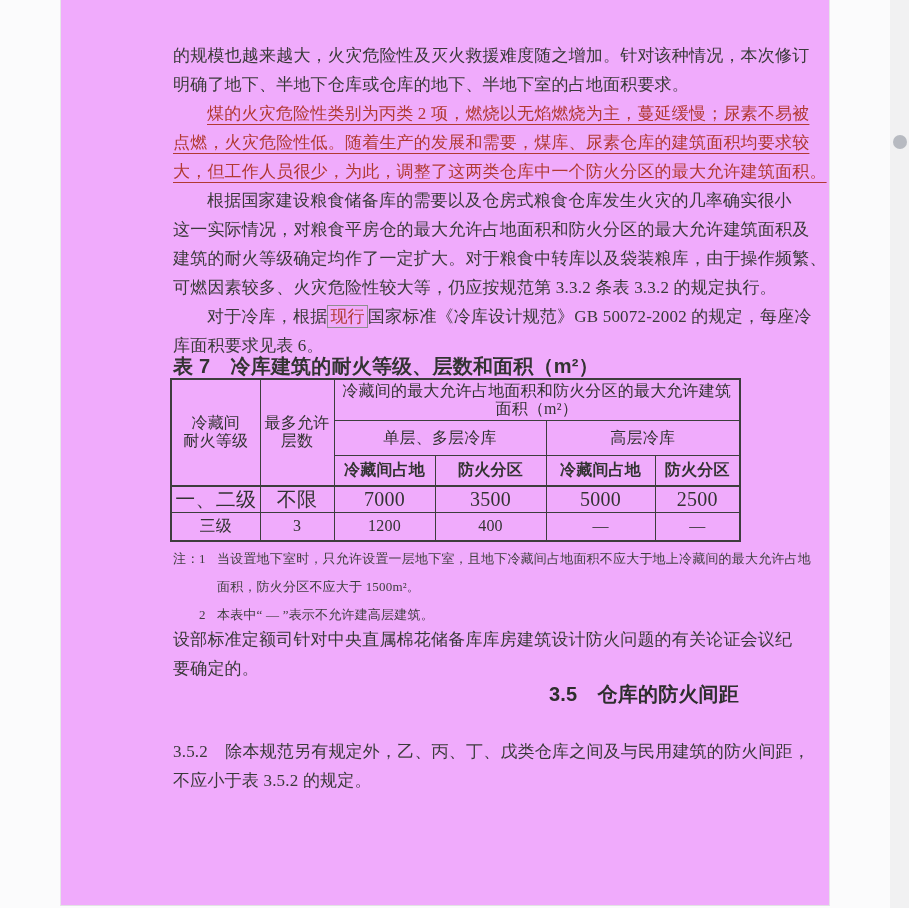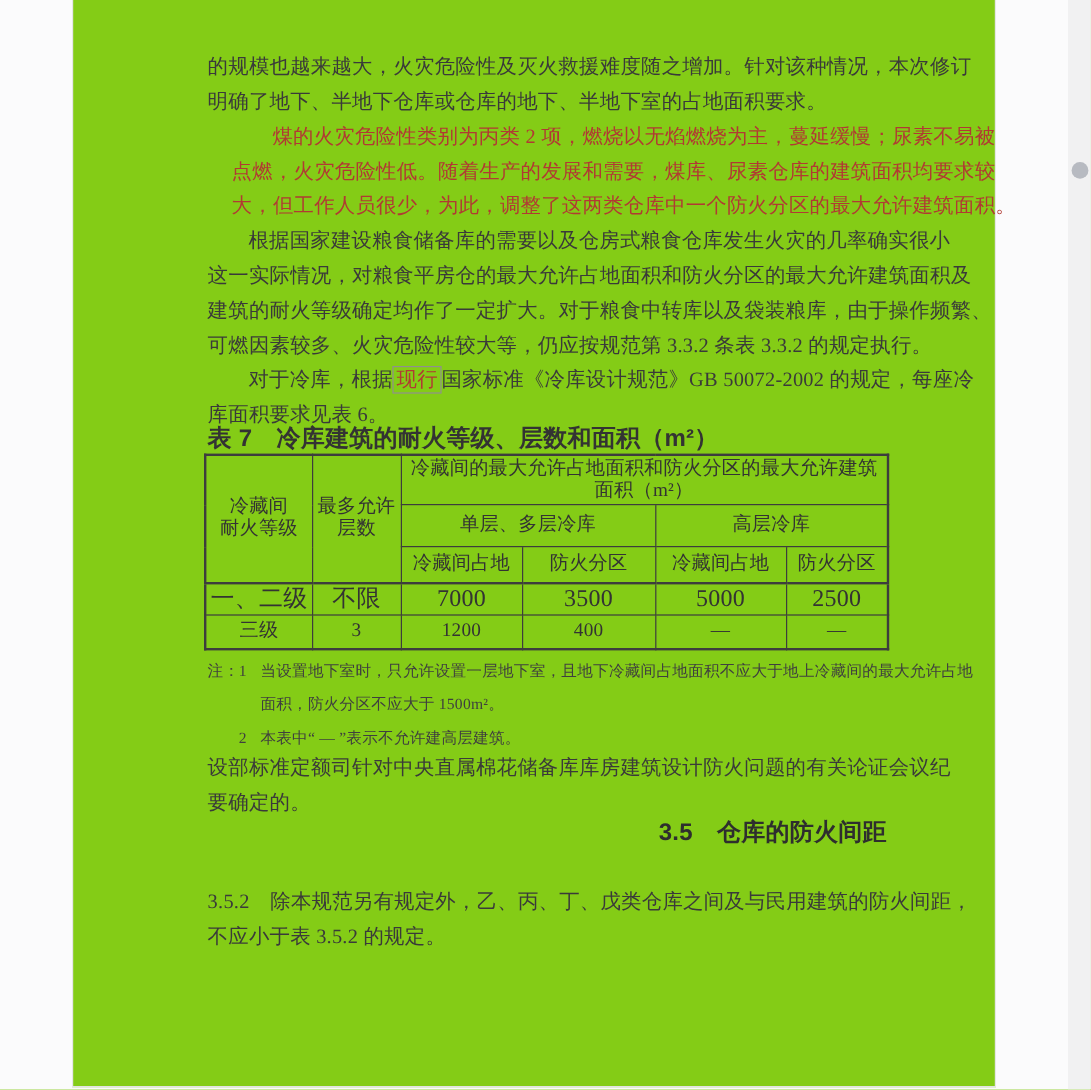--- a/index.html
+++ b/index.html
@@ -9,43 +9,43 @@
     font-family: "Liberation Serif", "DejaVu Serif", serif;
     color: #3a3a3a;
   }
   .viewport { position: relative; width: 909px; height: 908px; }
 
   
   .page {
     position: absolute;
     left: 60px; top: 0;
     width: 770px; height: 906px;
-    background: #84cc16;
+    background: #f0abfc;
     border-left: 1px solid #e6e6e8;
     border-right: 1px solid #e6e6e8;
     border-bottom: 1px solid #e2e2e4;
   }
   .content {
     position: absolute;
     left: 112px; top: 0;
     width: 566px;
     padding-top: 41px;
     font-size: 17px;
     line-height: 29px;
     letter-spacing: 0.2px;
   }
   .line { white-space: nowrap; }
   .indent { padding-left: 34px; }
 
   
   .rev {
     color: #b13a33;
+    text-decoration: underline;
     text-decoration-color: #b13a33;
     text-underline-offset: 5px;
-    margin-left: 20px;
   }
   .rev-mark {
     color: #b13a33;
     border: 1px solid #8f8f8f;
     padding: 0 2px;
     display: inline-block;
     line-height: 21px;
   }
 
   
@@ -70,21 +70,21 @@
   table.t7 td {
     border: 1px solid #3d3d3d;
     font-size: 16px;
     line-height: 18px;
     padding: 2px 1px;
     vertical-align: middle;
   }
   table.t7 td.pre { white-space: pre-line; }
   table.t7 tr.h1 td { height: 32px; }
   table.t7 tr.h2 td { height: 35px; }
-  table.t7 tr.h3 td { height: 30px; }
+  table.t7 tr.h3 td { height: 30px; font-weight: bold; }
   table.t7 tr.d1 td { height: 27px; border-top: 2px solid #3d3d3d; font-size: 20px; }
   table.t7 tr.d2 td { height: 28px; font-size: 16px; }
 
   
   .notes { margin-top: 3px; font-size: 13px; line-height: 28px; color: #3f3f3f; }
   .note-row { display: flex; white-space: nowrap; }
   .note-label { width: 26px; flex: none; }
   .note-num { width: 18px; flex: none; }
   .note-cont { padding-left: 44px; }
   .note2 { padding-left: 26px; }

